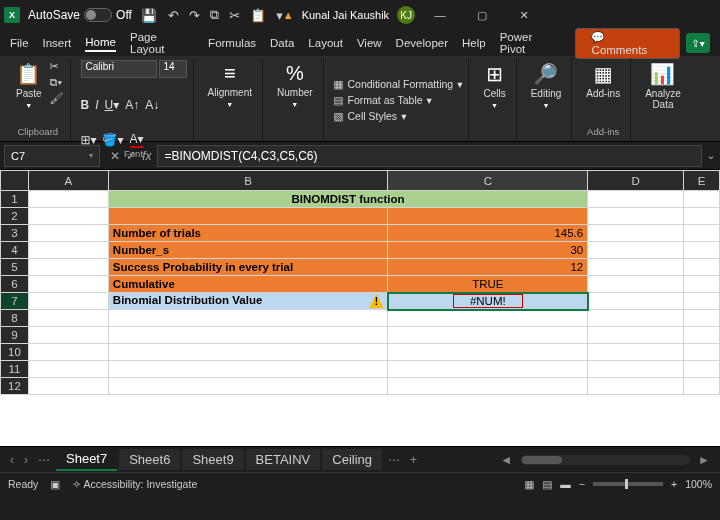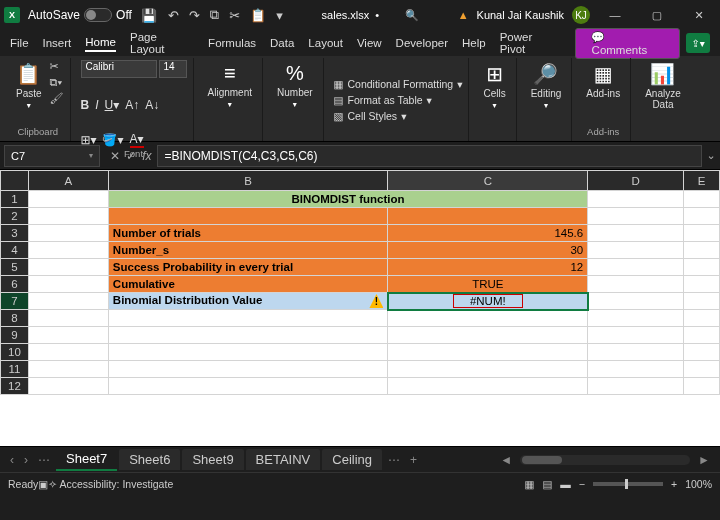--- a/index.html
+++ b/index.html
@@ -12,21 +12,21 @@
 .qat { display:flex; gap:10px; margin-left:10px; align-items:center;}
 .qat span { color:#ccc; font-size:13px; cursor:pointer;}
 .title-center { flex:1; display:flex; align-items:center; justify-content:center; gap:6px; font-size:11px;}
 .title-right { display:flex; align-items:center; gap:8px;}
 .avatar { width:18px; height:18px; border-radius:50%; background:#4d7c0f; font-size:10px; display:flex; align-items:center; justify-content:center;}
 .winbtn { width:34px; height:30px; display:flex; align-items:center; justify-content:center; color:#ccc; font-size:11px;}
 .menubar { height:26px; display:flex; align-items:center; padding:0 10px; gap:14px; background:#1e1e1e;}
 .menubar span { font-size:11.5px; color:#ddd; cursor:pointer; padding:2px 0;}
 .menubar span.active { border-bottom:2px solid #fff; color:#fff;}
 .menubar .right { margin-left:auto; display:flex; gap:6px; align-items:center;}
-.comments-btn { border:1px solid #555; border-radius:3px; padding:2px 16px; font-size:11px; background:#a21caf;}
+.comments-btn { border:1px solid #555; border-radius:3px; padding:2px 16px; font-size:11px; background:#c2410c;}
 .share-btn { width:24px; height:20px; background:#107c41; border-radius:3px; display:flex; align-items:center; justify-content:center;}
 .ribbon { height:86px; background:#2a2a2a; border-bottom:1px solid #000; display:flex; padding:2px 6px 0 6px; gap:4px;}
 .group { display:flex; flex-direction:column; justify-content:space-between; padding:2px 6px; border-right:1px solid #1a1a1a;}
 .group:last-child { border-right:none;}
 .group-label { font-size:9.5px; color:#aaa; text-align:center; padding-bottom:2px;}
 .group-body { display:flex; align-items:flex-start; gap:4px; flex:1;}
 .bigbtn { display:flex; flex-direction:column; align-items:center; gap:2px; padding:2px 4px; cursor:pointer;}
 .bigbtn .ic { font-size:20px;}
 .bigbtn .lbl { font-size:10px; color:#ddd;}
 .smallcol { display:flex; flex-direction:column; gap:3px; font-size:11px; color:#ccc;}
@@ -58,21 +58,21 @@
 .warn-ic { float:right; width:14px; height:14px; background:#ffb900; display:flex; align-items:center; justify-content:center; color:#000; font-size:10px; clip-path:polygon(50% 0,100% 100%,0 100%);}
 .sel-colh { background:#3a3a3a !important; color:#fff;}
 .sel-rowh { background:#0e4429 !important; color:#fff;}
 .tabstrip { height:26px; background:#1e1e1e; display:flex; align-items:center; padding:0 6px; gap:2px; border-top:1px solid #000;}
 .tabstrip .nav { color:#888; padding:0 4px; font-size:12px;}
 .tab { padding:3px 10px; font-size:13px; background:#2a2a2a; color:#ccc; border-radius:2px 2px 0 0; cursor:pointer;}
 .tab.active { background:#1e1e1e; color:#fff; border-bottom:2px solid #107c41;}
 .tabstrip .scroll { margin-left:auto; display:flex; align-items:center; gap:4px;}
 .hscroll { width:170px; height:10px; background:#2a2a2a; border-radius:5px; position:relative;}
 .hscroll::after{content:'';position:absolute;left:2px;top:1px;width:40px;height:8px;background:#555;border-radius:4px;}
-.status { height:22px; background:#1e1e1e; display:flex; align-items:center; padding:0 8px; font-size:10.5px; color:#ccc; border-top:1px solid #333;}
+.status { height:22px; background:#1e1e1e; display:flex; align-items:center; padding:0 8px; font-size:10.5px; color:#ccc; gap:12px; border-top:1px solid #333;}
 .status .right { margin-left:auto; display:flex; align-items:center; gap:8px;}
 .zoom-sl { width:70px; height:4px; background:#555; position:relative;}
 .zoom-sl::after{content:'';position:absolute;left:32px;top:-3px;width:3px;height:10px;background:#ccc;}
 </style>
 </head>
 <body>
 
 <div class="titlebar">
   <div class="xl">X</div>
   <div class="autosave">
@@ -81,25 +81,20 @@
     <span>Off</span>
   </div>
   <div class="qat">
     <span>💾</span>
     <span>↶</span>
     <span>↷</span>
     <span>⧉</span>
     <span>✂</span>
     <span>📋</span>
     <span>▾</span>
-  </div>
-  <div class="title-center">
-    <span>sales.xlsx</span>
-    <span>•</span>
-    <span style="margin-left:20px">🔍</span>
   </div>
   <div class="title-right">
     <span style="color:#f0a030">▲</span>
     <span>Kunal Jai Kaushik</span>
     <div class="avatar">KJ</div>
     <div class="winbtn">―</div>
     <div class="winbtn">▢</div>
     <div class="winbtn">✕</div>
   </div>
 </div>

